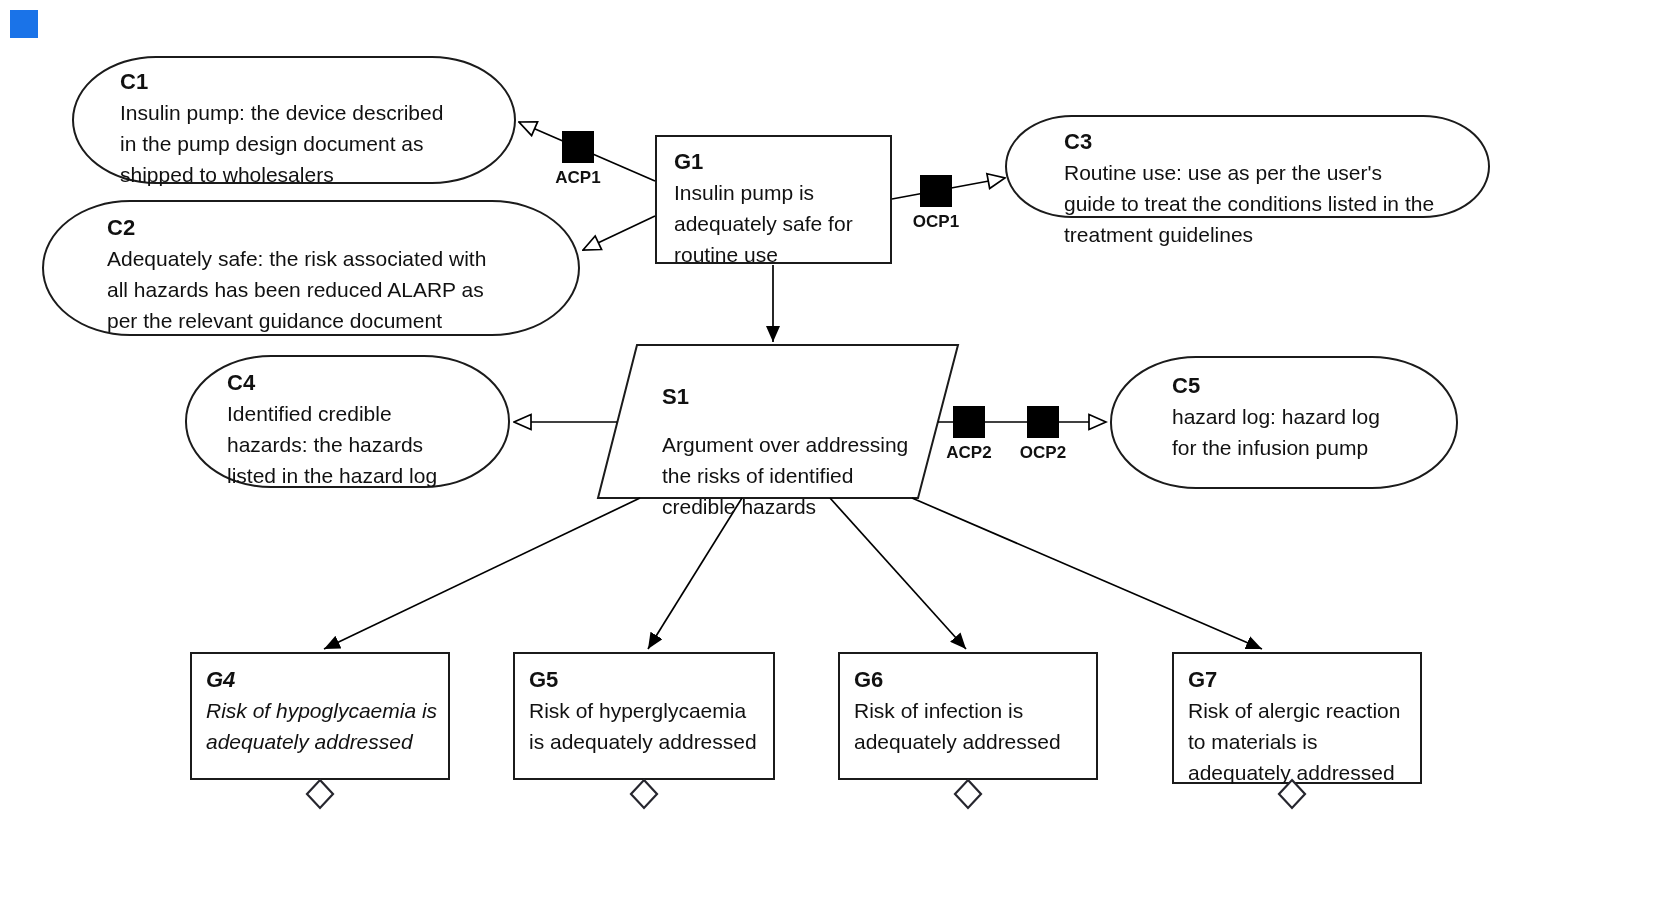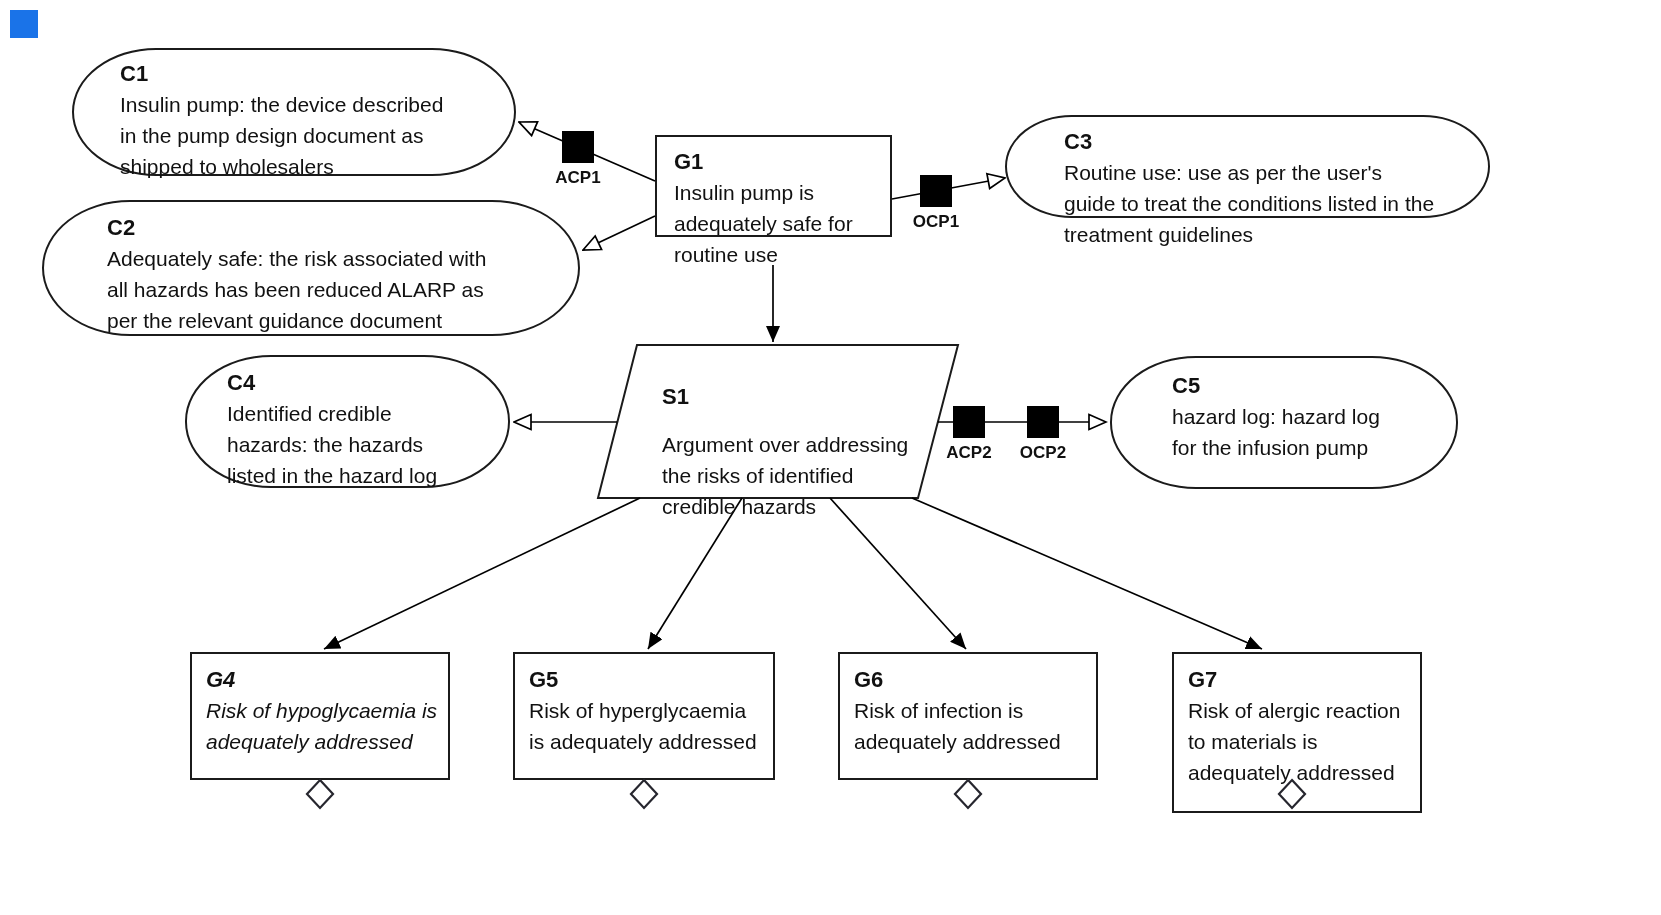--- a/index.html
+++ b/index.html
@@ -58,35 +58,35 @@
   }
   .s1text .body{margin-top:17px;}
 </style>
 </head>
 <body>
 
 <div id="canvas">
 
   <div class="corner-marker" style="background-color: rgb(26, 115, 232);"></div>
 
-  <div class="node" style="left:72px;top:48px;width:444px;height:128px;border-radius:84px/64px;padding:8px 18px 0 46px;">
+  <div class="node" style="left:72px;top:56px;width:444px;height:128px;border-radius:84px/64px;padding:8px 18px 0 46px;">
     <div class="nid">C1</div>
     <div class="nline">Insulin pump: the device described</div>
     <div class="nline">in the pump design document as</div>
     <div class="nline">shipped to wholesalers</div>
   </div>
 
   <div class="node" style="left:42px;top:200px;width:538px;height:136px;border-radius:88px/68px;padding:10px 18px 0 63px;">
     <div class="nid">C2</div>
     <div class="nline">Adequately safe: the risk associated with</div>
     <div class="nline">all hazards has been reduced ALARP as</div>
     <div class="nline">per the relevant guidance document</div>
   </div>
 
-  <div class="node goal" style="left:655px;top:135px;width:237px;height:102px;padding:9px 10px 0 17px;">
+  <div class="node goal" style="left:655px;top:135px;width:237px;height:129px;padding:9px 10px 0 17px;">
     <div class="nid">G1</div>
     <div class="nline">Insulin pump is</div>
     <div class="nline">adequately safe for</div>
     <div class="nline">routine use</div>
   </div>
 
   <div class="node" style="left:1005px;top:115px;width:485px;height:103px;border-radius:84px/65px;padding:9px 18px 0 57px;">
     <div class="nid">C3</div>
     <div class="nline">Routine use: use as per the user's</div>
     <div class="nline">guide to treat the conditions listed in the</div>
@@ -117,21 +117,21 @@
     <div class="nline">Risk of hyperglycaemia</div>
     <div class="nline">is adequately addressed</div>
   </div>
 
   <div class="node goal" style="left:838px;top:652px;width:260px;height:128px;padding:10px 10px 12px 14px;">
     <div class="nid">G6</div>
     <div class="nline">Risk of infection is</div>
     <div class="nline">adequately addressed</div>
   </div>
 
-  <div class="node goal" style="left:1172px;top:652px;width:250px;height:161px;padding:10px 10px 16px 14px;">
+  <div class="node goal" style="left:1172px;top:652px;width:250px;height:132px;padding:10px 10px 16px 14px;">
     <div class="nid">G7</div>
     <div class="nline">Risk of alergic reaction</div>
     <div class="nline">to materials is</div>
     <div class="nline">adequately addressed</div>
   </div>
 
   <svg id="edges" width="1661" height="915" viewBox="0 0 1661 915">
     <defs>
       <marker id="mOpen" markerUnits="userSpaceOnUse" markerWidth="20" markerHeight="18" viewBox="0 0 20 18" refX="18.5" refY="9" orient="auto">
         <path d="M1.5,1.5 L18.5,9 L1.5,16.5 Z" fill="#ffffff" stroke="#000000" stroke-width="1.7"></path>

